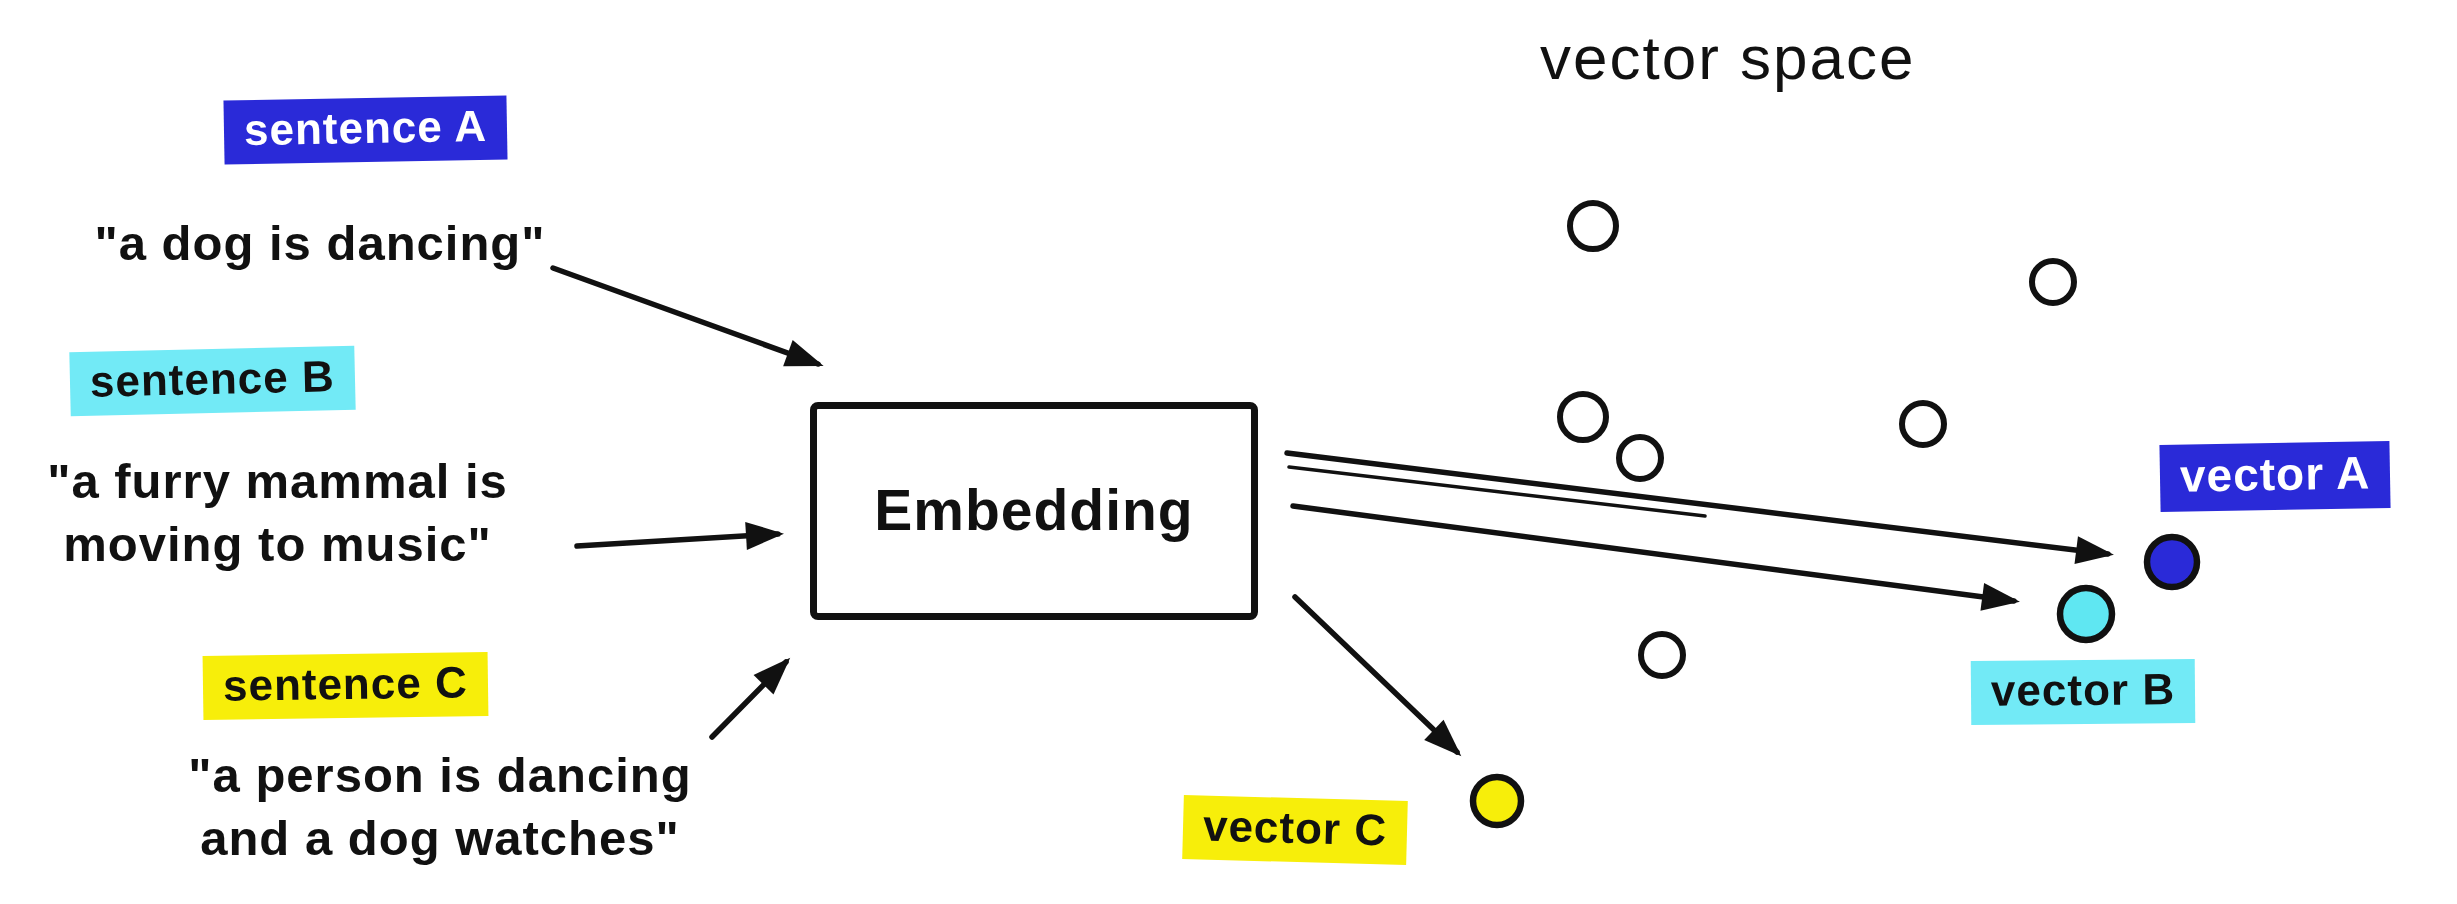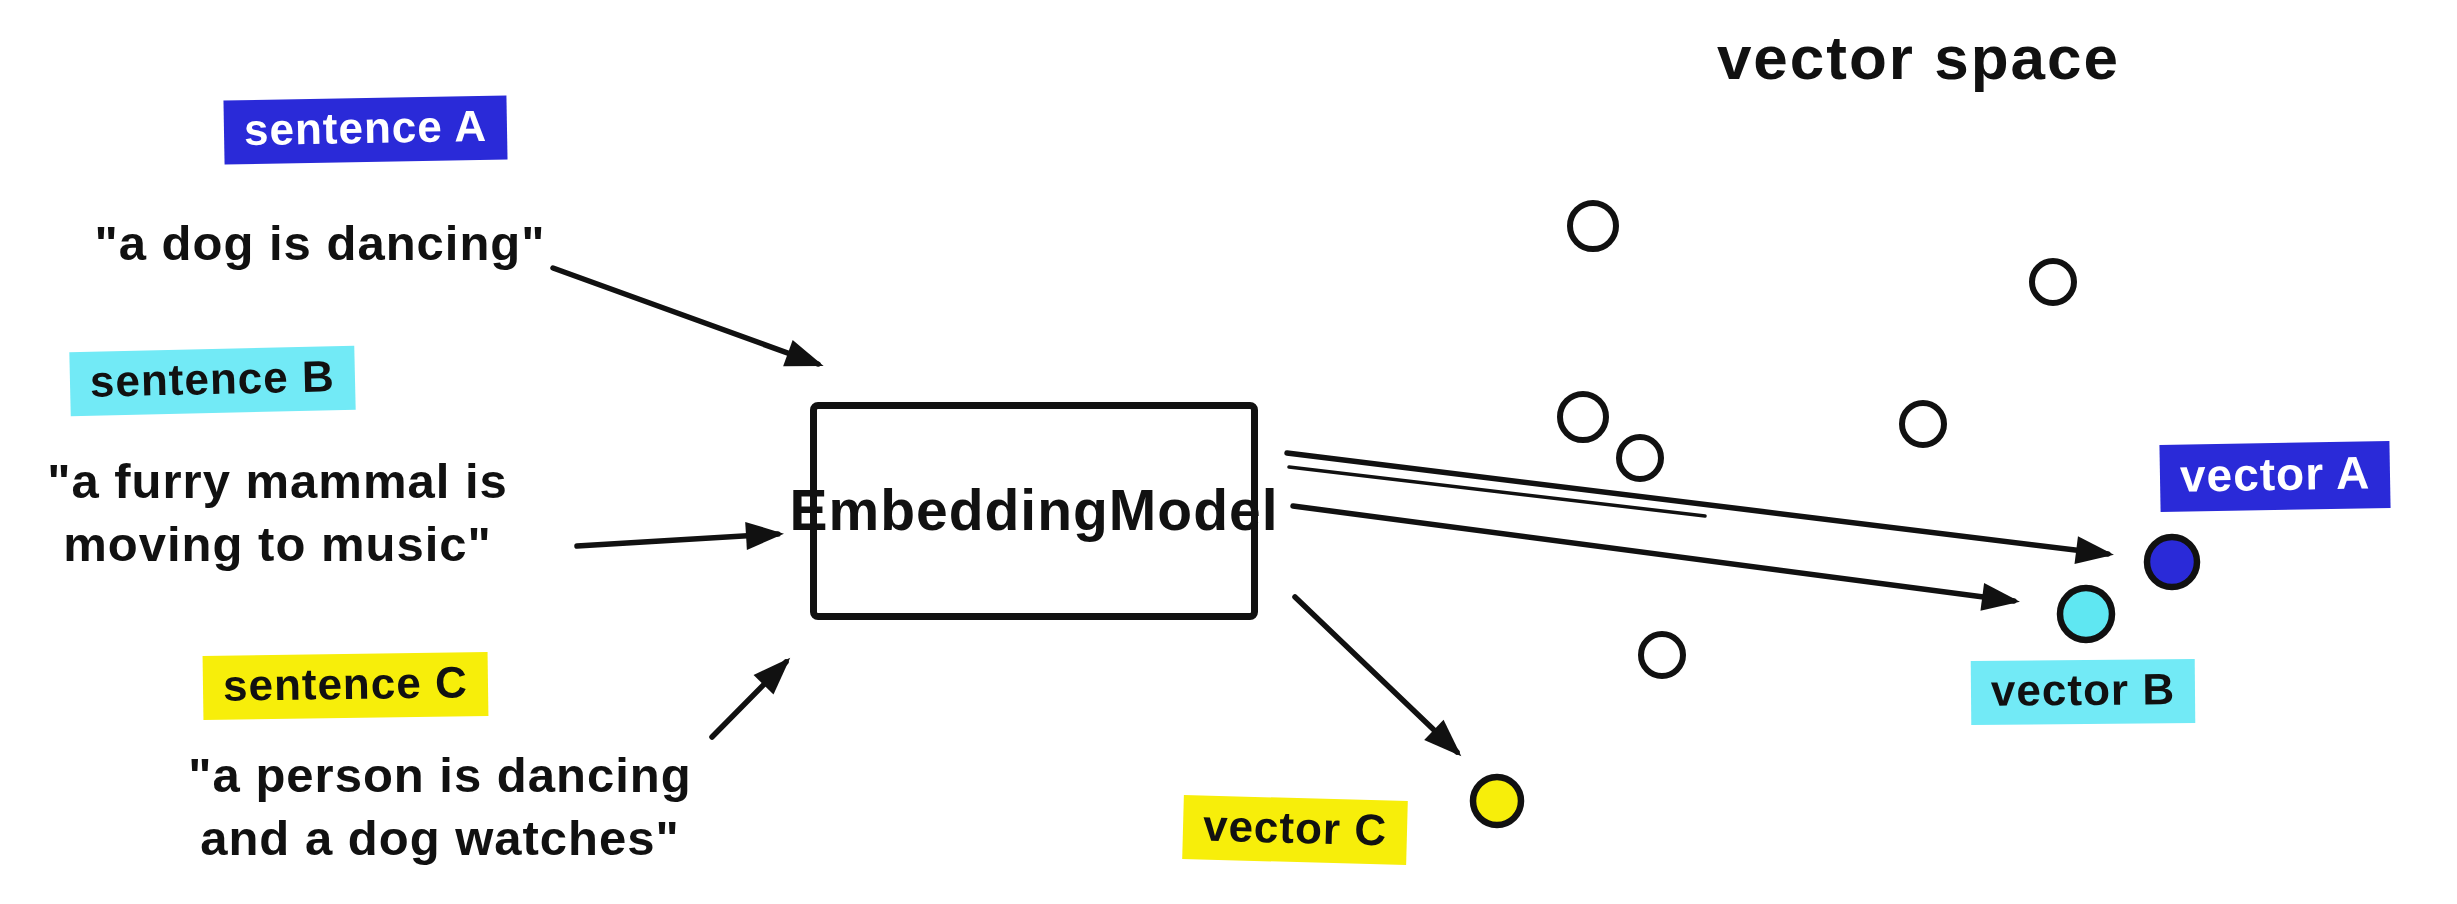--- a/index.html
+++ b/index.html
@@ -31,24 +31,24 @@
     position: absolute;
     font-weight: bold;
     font-size: 49px;
     letter-spacing: 1px;
     line-height: 1.28;
     text-align: center;
     white-space: nowrap;
   }
   .title {
     position: absolute;
-    font-weight: bold;
+    font-weight: normal;
     font-size: 62px;
     letter-spacing: 2px;
-    text-align: right;
+    text-align: left;
     white-space: nowrap;
   }
   .model-box {
     position: absolute;
     left: 810px; top: 402px;
     width: 434px; height: 204px;
     border: 7px solid #111;
     border-radius: 8px;
     display: flex;
     align-items: center;
@@ -99,21 +99,20 @@
   </div>
 
   <div class="chip" style="left: 203px; top: 654px; transform: rotate(-0.8deg); background: rgb(247, 238, 10); color: rgb(17, 17, 17);">sentence C</div>
   <div class="quote" style="left:140px; top:744px; width:600px;">
     <div>"a person is dancing</div>
     <div>and a dog watches"</div>
   </div>
 
   <div class="model-box">
     <div>Embedding</div>
-    <div>Model</div>
   </div>
 
   <div class="title" style="left:1540px; top:22px; width:580px;">vector space</div>
 
   <div class="chip" style="left: 2160px; top: 443px; font-size: 46px; transform: rotate(-1deg); background: rgb(42, 42, 216); color: rgb(255, 255, 255);">vector A</div>
   <div class="chip" style="left: 1971px; top: 660px; transform: rotate(-0.5deg); background: rgb(114, 234, 246); color: rgb(17, 17, 17);">vector B</div>
   <div class="chip" style="left: 1183px; top: 798px; transform: rotate(1.5deg); background: rgb(247, 238, 10); color: rgb(17, 17, 17);">vector C</div>
 
 </div>
 

